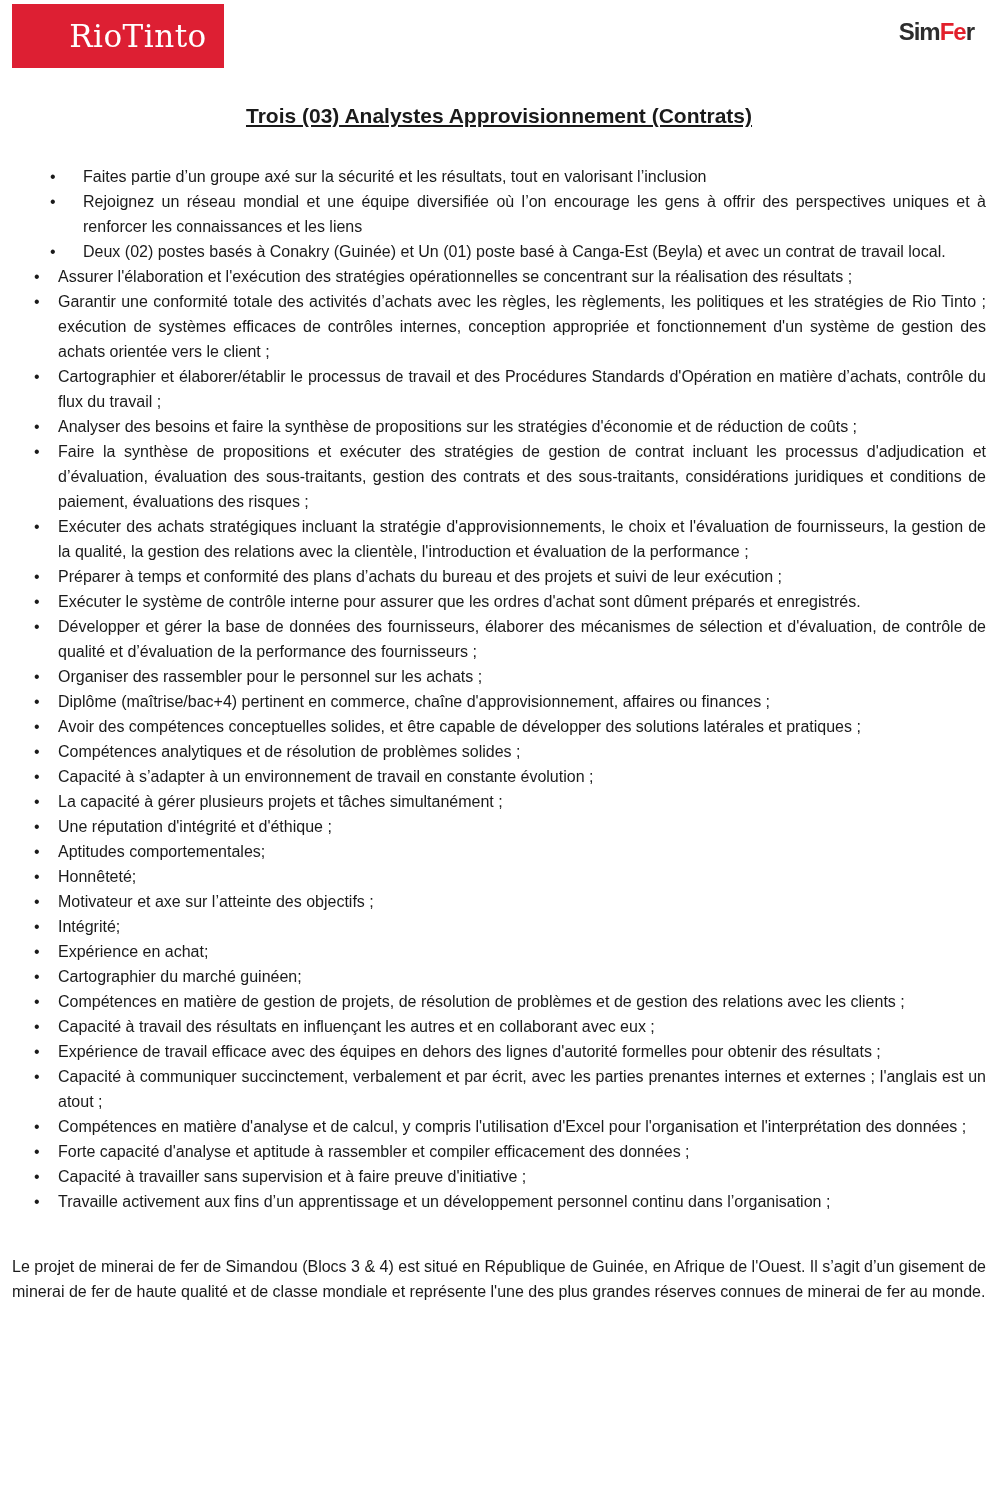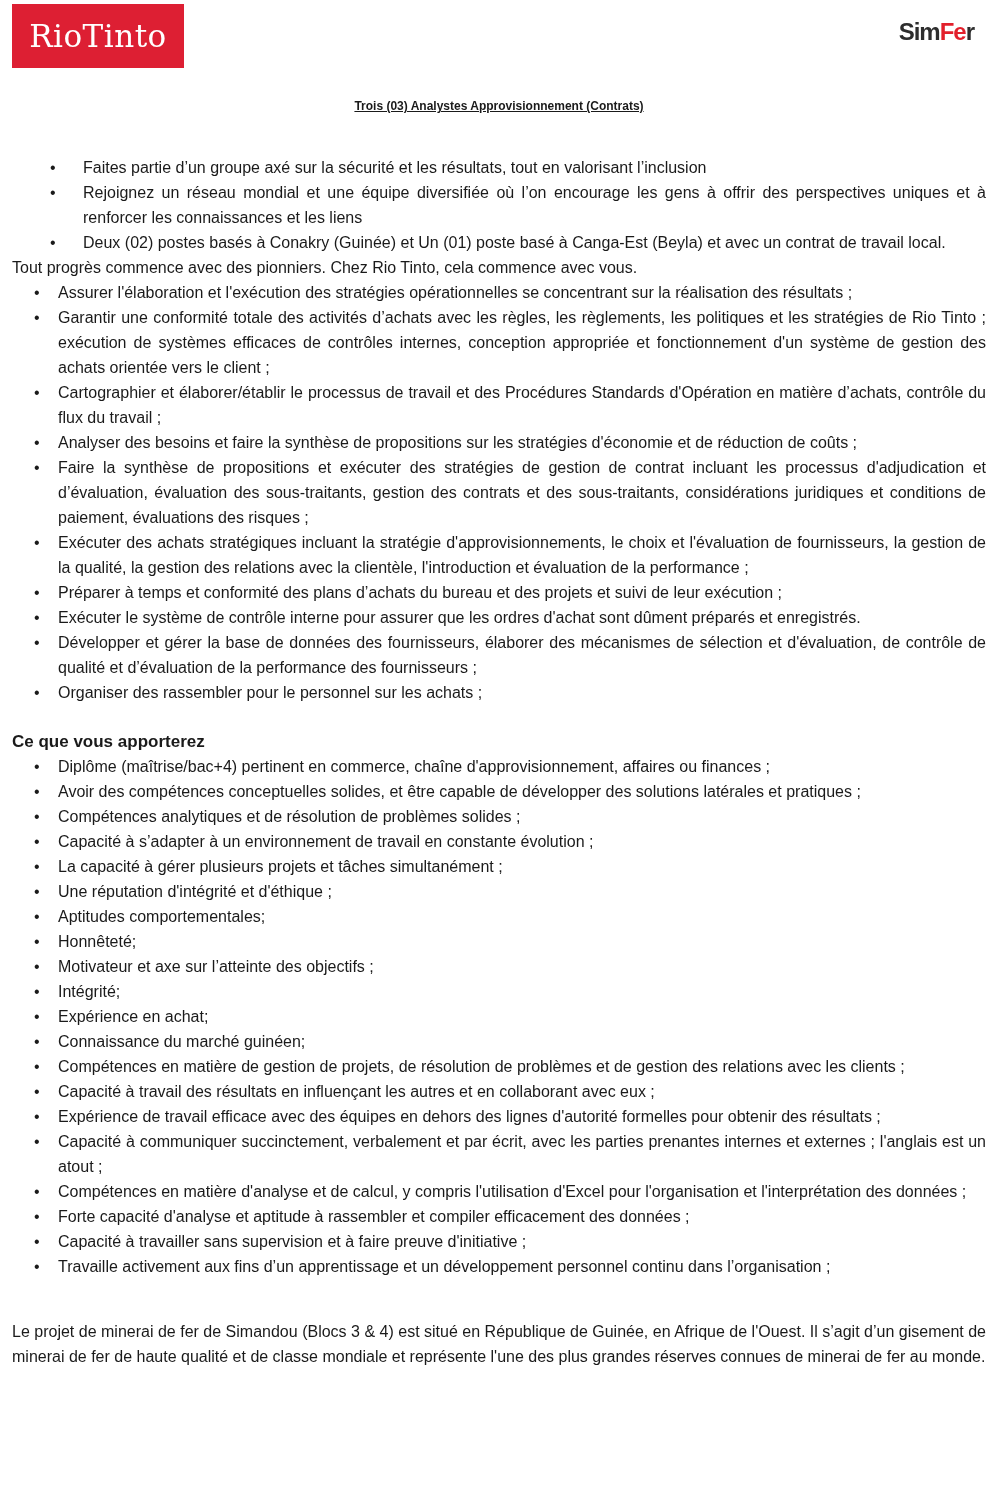--- a/index.html
+++ b/index.html
@@ -23,20 +23,21 @@
     justify-content: space-between;
     align-items: flex-start;
     height: 66px;
   }
   .rio-box {
     width: 172px;
     height: 64px;
     display: flex;
     align-items: center;
     justify-content: center;
+    padding-left: 40px;
   }
   .rio-text {
     font-family: "DejaVu Serif", "Liberation Serif", serif;
     color: #ffffff;
     font-size: 31px;
     letter-spacing: 0.5px;
     line-height: 1;
   }
   .simfer {
     font-weight: bold;
@@ -44,23 +45,23 @@
     letter-spacing: -1px;
     margin-top: 16px;
     margin-right: 12px;
     line-height: 1;
     white-space: nowrap;
   }
   
   .doc-title {
     text-align: center;
     font-weight: bold;
-    font-size: 12px;
+    font-size: 21px;
     text-decoration: underline;
-    margin-top: 24px;
+    margin-top: 33px;
   }
   
   ul.doc-list {
     list-style: none;
     margin: 0;
     padding: 0;
   }
   li.doc-li {
     display: flex;
     text-align: justify;
@@ -119,21 +120,20 @@
         <span class="marker">•</span>
         <span class="li-text">Rejoignez un réseau mondial et une équipe diversifiée où l’on encourage les gens à offrir des perspectives uniques et à renforcer les connaissances et les liens</span>
       </li>
 
       <li class="doc-li">
         <span class="marker">•</span>
         <span class="li-text">Deux (02) postes basés à Conakry (Guinée) et Un (01) poste basé à Canga-Est (Beyla) et avec un contrat de travail local.</span>
       </li>
     </ul>
 
-  <div class="para tagline">Tout progrès commence avec des pionniers. Chez Rio Tinto, cela commence avec vous.</div>
 
   <ul class="doc-list main-list resp-list">
 
       <li class="doc-li">
         <span class="marker">•</span>
         <span class="li-text">Assurer l'élaboration et l'exécution des stratégies opérationnelles se concentrant sur la réalisation des résultats ;</span>
       </li>
 
       <li class="doc-li">
         <span class="marker">•</span>
@@ -174,21 +174,20 @@
         <span class="marker">•</span>
         <span class="li-text">Développer et gérer  la base de données des fournisseurs, élaborer des mécanismes de sélection et d'évaluation, de contrôle de qualité et d’évaluation de la performance des fournisseurs ;</span>
       </li>
 
       <li class="doc-li">
         <span class="marker">•</span>
         <span class="li-text">Organiser des rassembler pour le personnel sur les achats ;</span>
       </li>
     </ul>
 
-  <div class="section-heading h-bring">Ce que vous apporterez</div>
 
   <ul class="doc-list main-list bring-list">
 
       <li class="doc-li">
         <span class="marker">•</span>
         <span class="li-text">Diplôme (maîtrise/bac+4) pertinent en commerce, chaîne d'approvisionnement, affaires ou finances ;</span>
       </li>
 
       <li class="doc-li">
         <span class="marker">•</span>
@@ -235,21 +234,21 @@
         <span class="li-text">Intégrité;</span>
       </li>
 
       <li class="doc-li">
         <span class="marker">•</span>
         <span class="li-text">Expérience en achat;</span>
       </li>
 
       <li class="doc-li">
         <span class="marker">•</span>
-        <span class="li-text">Connaissance du marché guinéen;</span>
+        <span class="li-text">Cartographier du marché guinéen;</span>
       </li>
 
       <li class="doc-li">
         <span class="marker">•</span>
         <span class="li-text">Compétences en matière de gestion de projets, de résolution de problèmes et de gestion des relations avec les clients ;</span>
       </li>
 
       <li class="doc-li">
         <span class="marker">•</span>
         <span class="li-text">Capacité à travail des résultats en influençant les autres et en collaborant avec eux ;</span>

